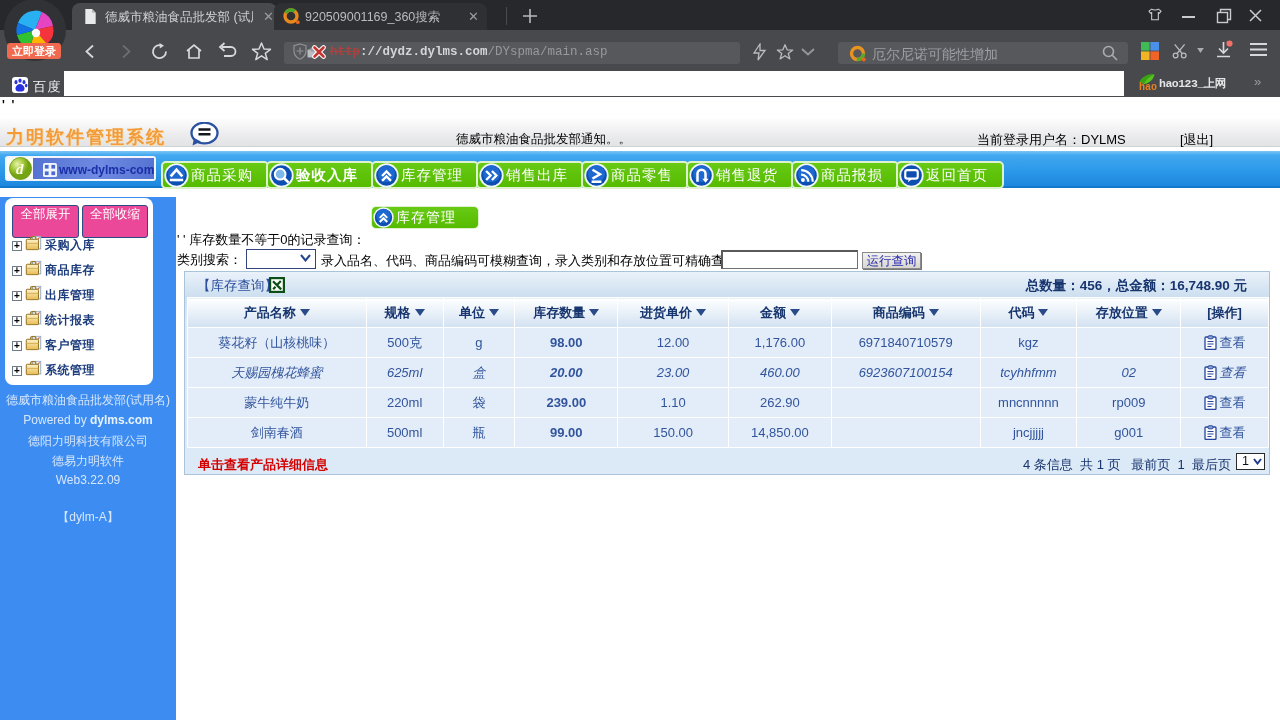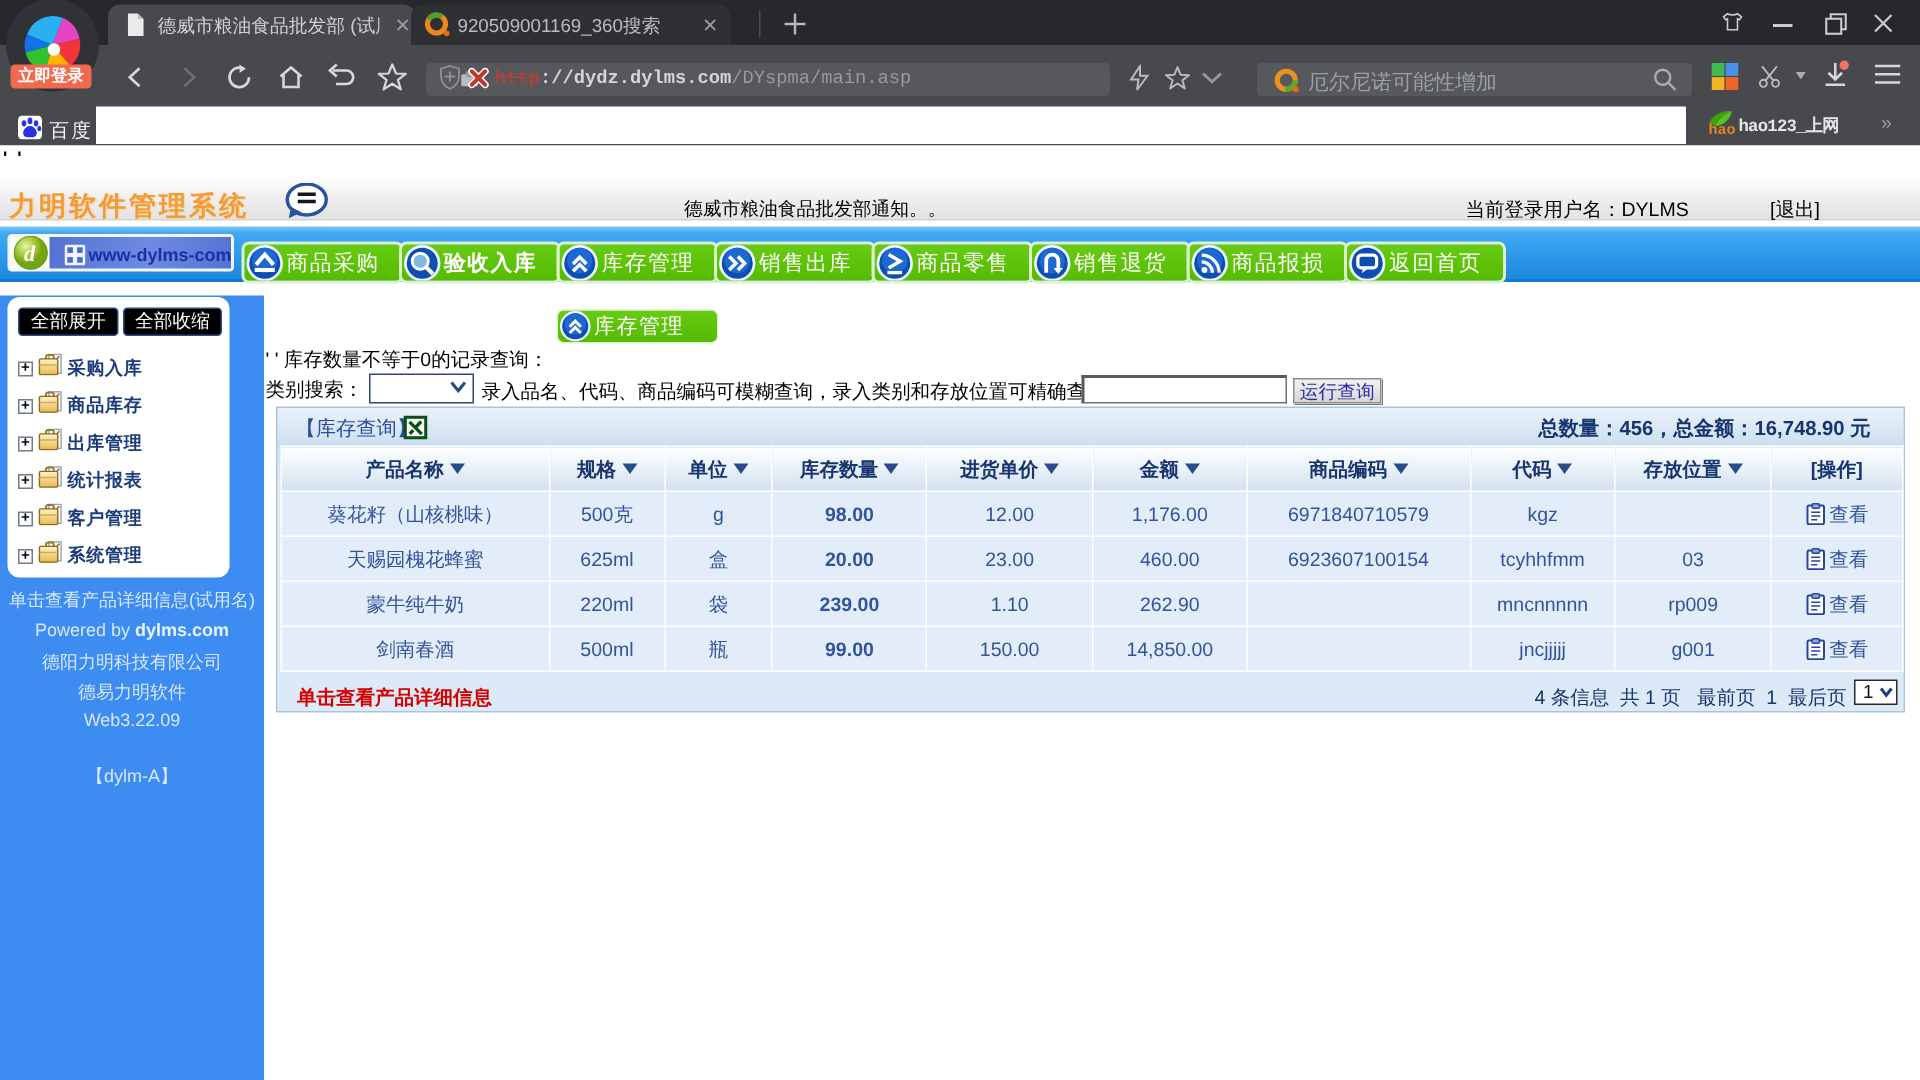--- a/index.html
+++ b/index.html
@@ -21,21 +21,21 @@
   #brand { position:absolute; left:6px; top:28px; font-size:18px; font-weight:bold; color:#f29b38;
      letter-spacing:2px; text-shadow:1px 1px 0 #f8ddb0; }
   #navbar { position:absolute; left:0; top:54px; width:1280px; height:37px;
      background:linear-gradient(#7cc7f6, #42a8f0 12%, #2f9bea 50%, #1e88de); border-bottom:2px solid #1478cc; }
   .gbtn { position:absolute; top:10px; height:28px; width:108px; overflow:hidden; background:linear-gradient(#68ca14,#55bb00);
      border:2px solid #ddf2cc; border-radius:5px; color:#fff; font-size:15px;
      display:flex; align-items:center; }
   .gbtn .txt { letter-spacing:1px; white-space:nowrap; margin-left:2px; font-size:14.5px; }
   #sidebar { position:absolute; left:0; top:100px; width:176px; height:523px; background:#3c8cf1; }
   #treepanel { position:absolute; left:5px; top:1px; width:148px; height:187px; background:#fff; border-radius:8px; }
-  .sbtn { position:absolute; top:7px; height:19px; background:#000000; border:1px solid #2a4a88; border-radius:3px;
+  .sbtn { position:absolute; top:7px; height:33px; background:#ec4899; border:1px solid #2a4a88; border-radius:3px;
      color:#fff; font-size:12.5px; text-align:center; line-height:17px; }
   .titem { position:absolute; left:0; width:149px; height:25px; }
   .plus { position:absolute; left:7px; top:9px; width:10px; height:10px; border:1px solid #6f7b87; background:#fdfdfd;
      font-size:10px; line-height:8px; text-align:center; color:#000; font-weight:bold; }
   .ttxt { position:absolute; left:40px; top:5px; font-size:12px; font-weight:bold; color:#1d3c7c; letter-spacing:0.5px; }
   .sfoot { position:absolute; left:0; width:176px; text-align:center; color:#d7e7fc; font-size:12px; white-space:nowrap; }
   #content { position:absolute; left:176px; top:98px; width:1096px; height:525px; background:#fff; }
   .qpanel { position:absolute; left:8px; top:76px; width:1086px; height:204px;
      background:linear-gradient(#eaf2fa, #cddff0 12%, #dce9f6 24%, #dce9f6); border:1px solid #a9c3da; }
   table.grid { position:absolute; left:2px; top:25px; border-collapse:collapse; table-layout:fixed; }
@@ -405,21 +405,21 @@
           <span class="ttxt">客户管理</span>
         </div>
       <div class="titem" style="top:159px;">
           <span class="plus">+</span>
           <svg class="folder" viewBox="0 0 17 15">
             <use href="#folderico"></use>
           </svg>
           <span class="ttxt">系统管理</span>
         </div>
     </div>
-    <div class="sfoot" style="top:195px;">单击查看产品详细信息(试用名)</div>
+    <div class="sfoot" style="top:195px;">德威市粮油食品批发部(试用名)</div>
     <div class="sfoot" style="top:216px;">Powered by <b style="color:#e8f2fd;">dylms.com</b></div>
     <div class="sfoot" style="top:236px;">德阳力明科技有限公司</div>
     <div class="sfoot" style="top:256px;">德易力明软件</div>
     <div class="sfoot" style="top:276px;">Web3.22.09</div>
     <div class="sfoot" style="top:312px;">【dylm-A】</div>
   </div>
   <div id="content">
     <div class="gbtn" style="left:195px; top:11px; height:23px; border-width:1.5px;">
         <svg class="gico" style="width:21px;height:21px;" viewBox="0 0 28 28">
           <use href="#icoA"></use>
@@ -476,30 +476,30 @@
               <td class="b">98.00</td>
               <td>12.00</td>
               <td>1,176.00</td>
           <td>6971840710579</td>
               <td>kgz</td>
               <td></td>
               <td><svg class="clip" viewBox="0 0 13 15">
                   <use href="#clipico"></use>
                 </svg>查看</td>
         </tr>
-        <tr style="height:30px;">
+        <tr style="height:30px;font-style:italic;">
           <td>天赐园槐花蜂蜜</td>
               <td>625ml</td>
               <td>盒</td>
               <td class="b">20.00</td>
               <td>23.00</td>
               <td>460.00</td>
           <td>6923607100154</td>
               <td>tcyhhfmm</td>
-              <td>03</td>
+              <td>02</td>
               <td><svg class="clip" viewBox="0 0 13 15">
                   <use href="#clipico"></use>
                 </svg>查看</td>
         </tr>
         <tr style="height:30px;">
           <td>蒙牛纯牛奶</td>
               <td>220ml</td>
               <td>袋</td>
               <td class="b">239.00</td>
               <td>1.10</td>

